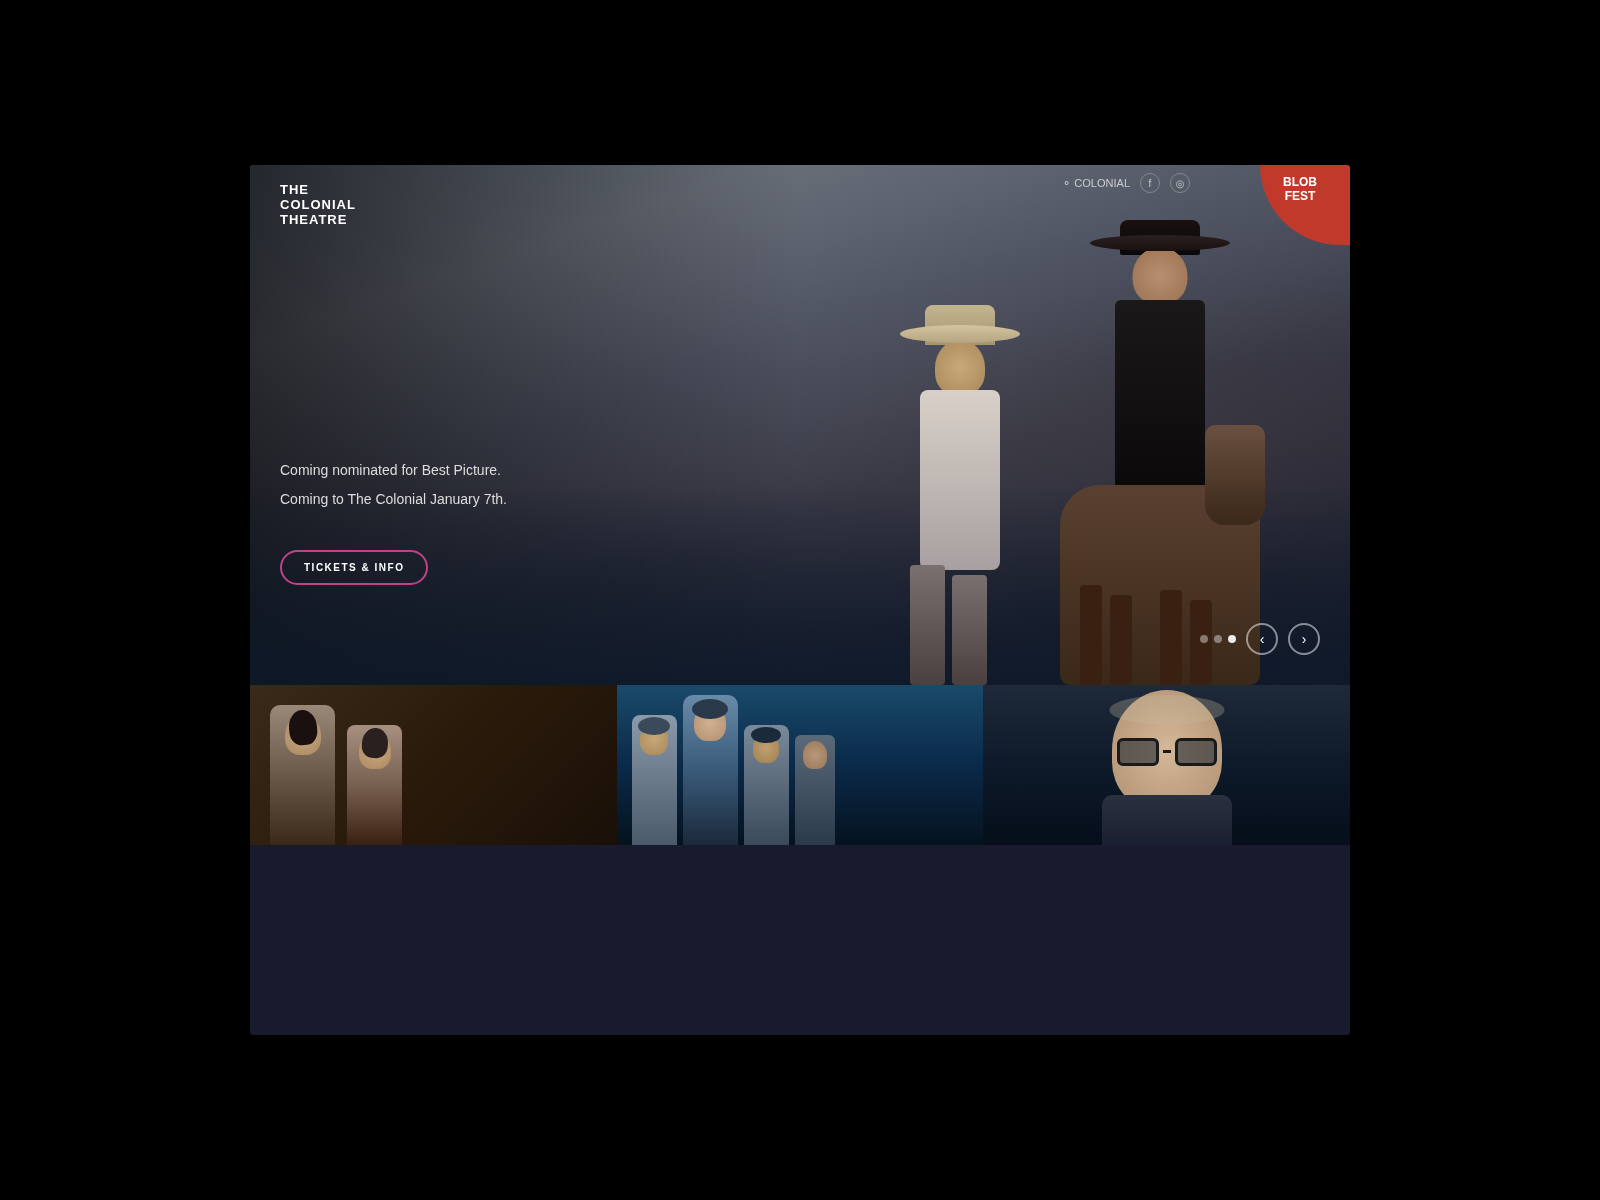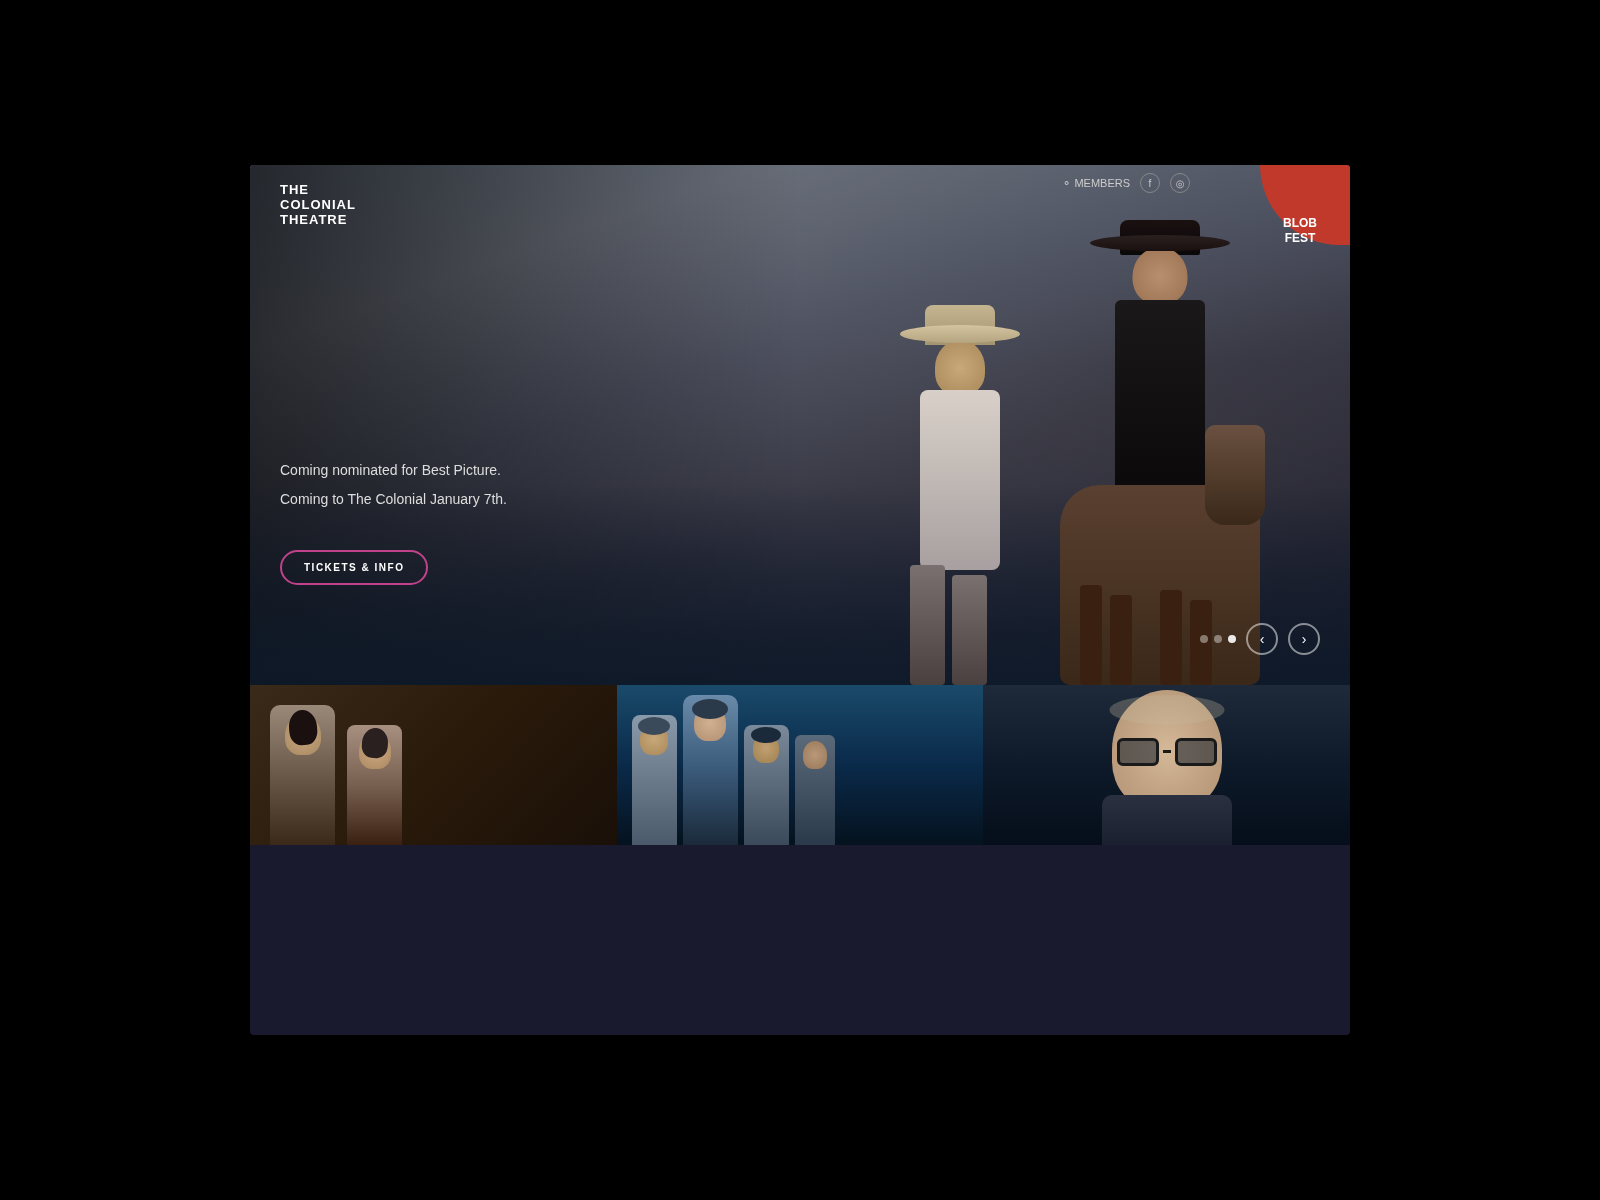--- a/index.html
+++ b/index.html
@@ -108,21 +108,21 @@
     
     .blobfest-badge {
       position: absolute;
       top: 0;
       right: 0;
       width: 90px;
       height: 80px;
       background: #c0392b;
       border-radius: 0 0 0 80px;
       display: flex;
-      align-items: flex-end;
+      align-items: flex-start;
       justify-content: center;
       z-index: 20;
     }
     .blobfest-text {
       color: #fff;
       font-size: 12px;
       font-weight: 900;
       text-align: center;
       line-height: 1.2;
       text-transform: uppercase;
@@ -345,21 +345,21 @@
 
       <div class="logo-area">
         <div class="logo-text">
           <span>THE</span><br>
           <span>COLONIAL</span><br>
           <span>THEATRE</span>
         </div>
       </div>
 
       <div class="nav-top">
-        <span class="members-link">⚬ MEMBERS</span>
+        <span class="members-link">⚬ COLONIAL</span>
         <div class="social-icon">f</div>
         <div class="social-icon">◎</div>
       </div>
 
     </div>
 
     <div class="blobfest-badge">
       <div class="blobfest-text">
         <span>BLOB</span><br>
         <span>FEST</span>

